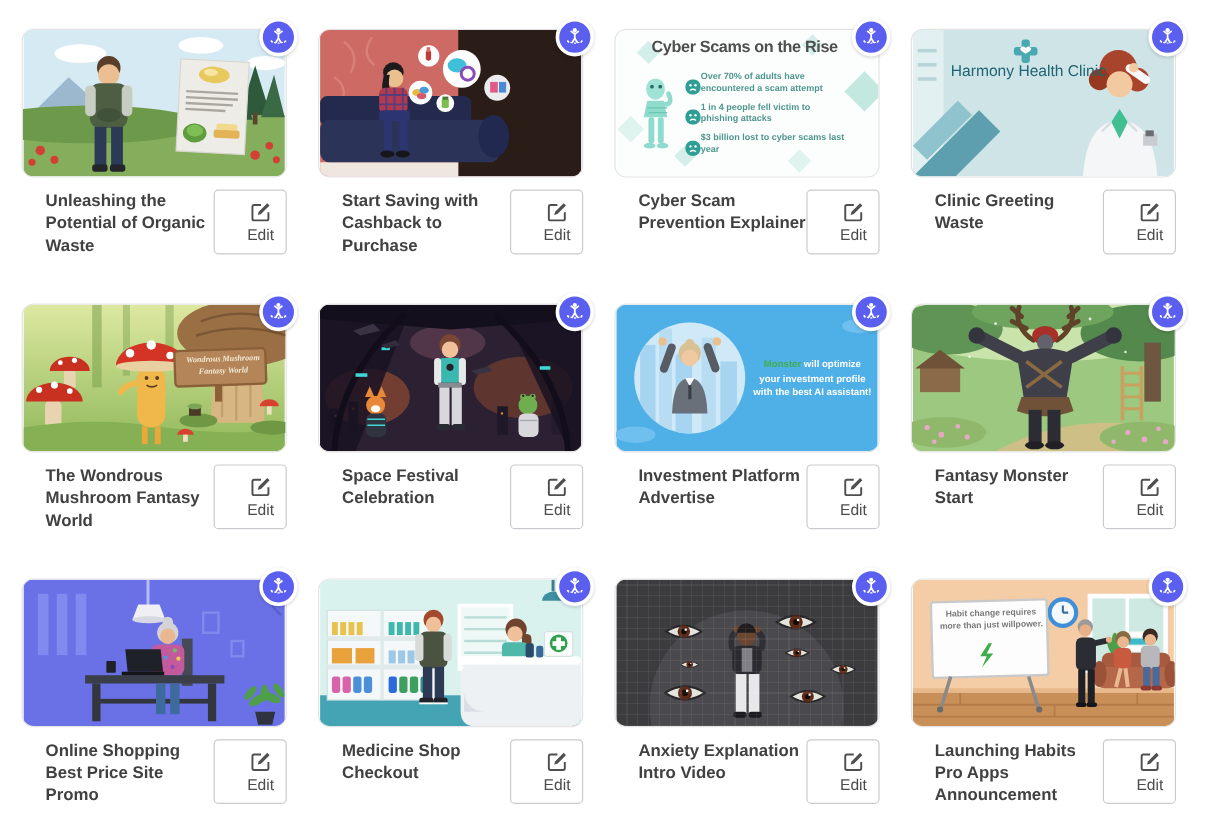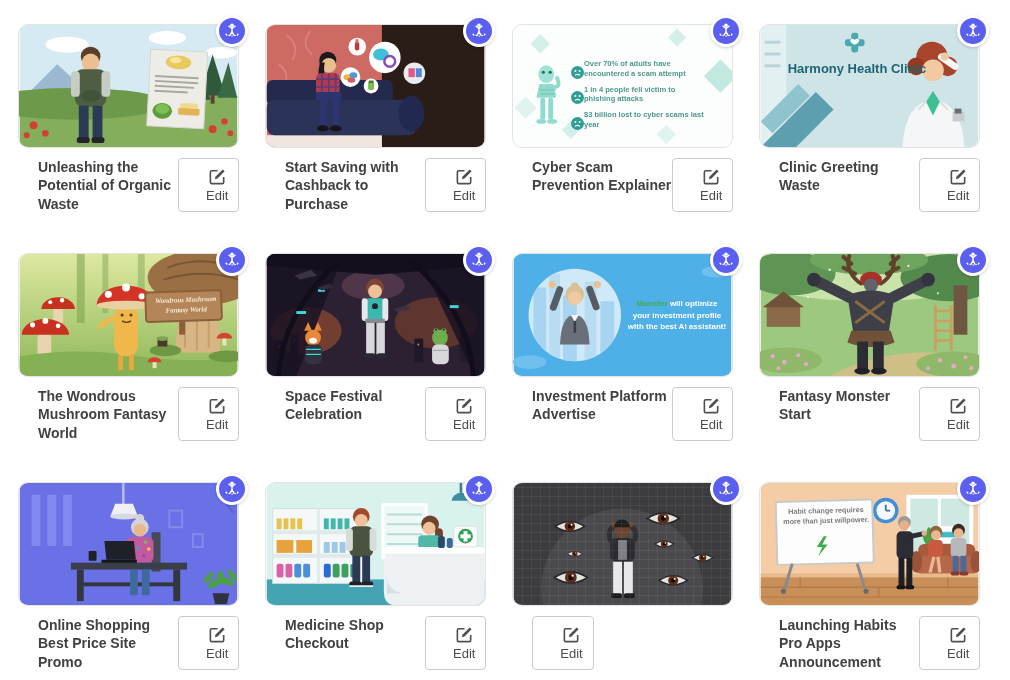--- a/index.html
+++ b/index.html
@@ -22,21 +22,21 @@
   .edit-btn { width:62px; height:54px; background:#fff; border:1px solid #c9cbd0; border-radius:4px;
               display:flex; flex-direction:column; align-items:center; justify-content:center; gap:2px;
               color:#4c4c4c; font-size:13px; font-family:"Liberation Sans",sans-serif; cursor:pointer;padding-left:17px; }
 
   
   .ovl { position:absolute; z-index:2; }
   .cyber-headline { top:6px; left:0; right:4px; text-align:center; font-weight:700; font-size:13.5px; color:#4e4e4e; letter-spacing:-.3px; }
   .cyber-stats { left:58px; top:34px; display:flex; flex-direction:column; gap:6px; }
   .cyber-stat { display:flex; gap:0; align-items:flex-end; }
   .cyber-stat .txt { width:120px; font-size:7.5px; font-weight:600; color:#4f978d; line-height:1.3; }
-  .clinic-name { left:26px; top:36px; width:142px; text-align:center; font-weight:700; font-size:13px; color:#1e6474; line-height:1.3; }
+  .clinic-name { left:26px; top:26px; width:142px; text-align:center; font-weight:400; font-size:13px; color:#1e6474; line-height:1.3; }
   .mush-sign { left:130px; top:41px; width:74px; text-align:center; font-family:"Liberation Serif",serif; font-style:italic;
                font-weight:700; font-size:6.8px; color:#f3e9d4; line-height:1.4; transform:rotate(-2deg); }
   .inv-text { left:114px; top:44px; width:100px; text-align:center; font-size:8px; font-weight:700; color:#fff; line-height:1.45; }
   .inv-brand { color:#3fae4a; }
   .habit-board { left:21px; top:23px; width:90px; text-align:center; font-size:7.2px; font-weight:600; color:#7a7a7a;
                  line-height:1.35; transform:rotate(-1.5deg); }
   .grid-overlay { position:absolute; inset:0; z-index:1;
     background-image:repeating-linear-gradient(0deg, rgba(255,255,255,.06) 0 1px, transparent 1px 9px),
                      repeating-linear-gradient(90deg, rgba(255,255,255,.06) 0 1px, transparent 1px 9px); }
 </style>
@@ -195,20 +195,21 @@
           <circle cx="30" cy="48" r="1.6" fill="#2a6a60"></circle>
             <circle cx="37" cy="48" r="1.6" fill="#2a6a60"></circle>
           <path d="M26 60 h14 l3 14 h-20 Z" fill="#8fdccc"></path>
           <path d="M41 63 q7 0 3 -9" stroke="#8fdccc" stroke-width="4" fill="none" stroke-linecap="round"></path>
           <rect x="27" y="74" width="5" height="22" rx="2" fill="#8fdccc"></rect>
             <rect x="35" y="74" width="5" height="22" rx="2" fill="#8fdccc"></rect>
           <ellipse cx="28" cy="98" rx="5" ry="2.4" fill="#8fdccc"></ellipse>
             <ellipse cx="39" cy="98" rx="5" ry="2.4" fill="#8fdccc"></ellipse>
           <path d="M26 66 h17 M27 70 h16" stroke="#6fc4b4" stroke-width="1"></path>
         </svg>
+        <div class="ovl cyber-headline">Cyber Scams on the Rise</div>
         <div class="ovl cyber-stats">
           <div class="cyber-stat">
             <svg width="13" height="13" viewBox="0 0 13 13">
                 <circle cx="6.5" cy="6.5" r="6.5" fill="#2f9e94"></circle>
                 <circle cx="4.4" cy="5" r="1" fill="#fff"></circle>
                 <circle cx="8.6" cy="5" r="1" fill="#fff"></circle>
                 <path d="M4 9.4 q2.5 -2 5 0" stroke="#fff" stroke-width="1.1" fill="none"></path>
               </svg>
             <div class="txt">Over 70% of adults have encountered a scam attempt</div>
           </div>
@@ -815,20 +816,21 @@
             <path d="M12 8 v5"></path>
               <path d="M12 9 L8.4 6.2 M12 9 L15.6 6.2"></path>
               <path d="M12 13 L9.6 17 M12 13 L14.4 17"></path>
           </g>
           <path d="M4.5 15.5 Q12 20.5 19.5 15.5" stroke="#fff" stroke-width="1.3" fill="none" stroke-dasharray="2 1.6"></path>
           <path d="M4.5 15.5 l1.6 2 M19.5 15.5 l-1.6 2" stroke="#fff" stroke-width="1.3" fill="none"></path>
         </svg>
       </div>
     </div>
     <div class="info">
+      <div class="title">Anxiety Explanation Intro Video</div>
       <button class="edit-btn">
         <svg viewBox="0 0 20 20" width="19" height="19">
           <path d="M16.5 10.5 V16 a1.5 1.5 0 0 1 -1.5 1.5 H4 A1.5 1.5 0 0 1 2.5 16 V5.5 A1.5 1.5 0 0 1 4 4 h6" fill="none" stroke="#4f4f4f" stroke-width="1.7"></path>
           <path d="M15.5 2.5 l2 2 L10 12 l-2.8 .8 .8 -2.8 Z" fill="#4f4f4f"></path>
         </svg>
         <span>Edit</span>
       </button>
     </div>
   </div>
 

